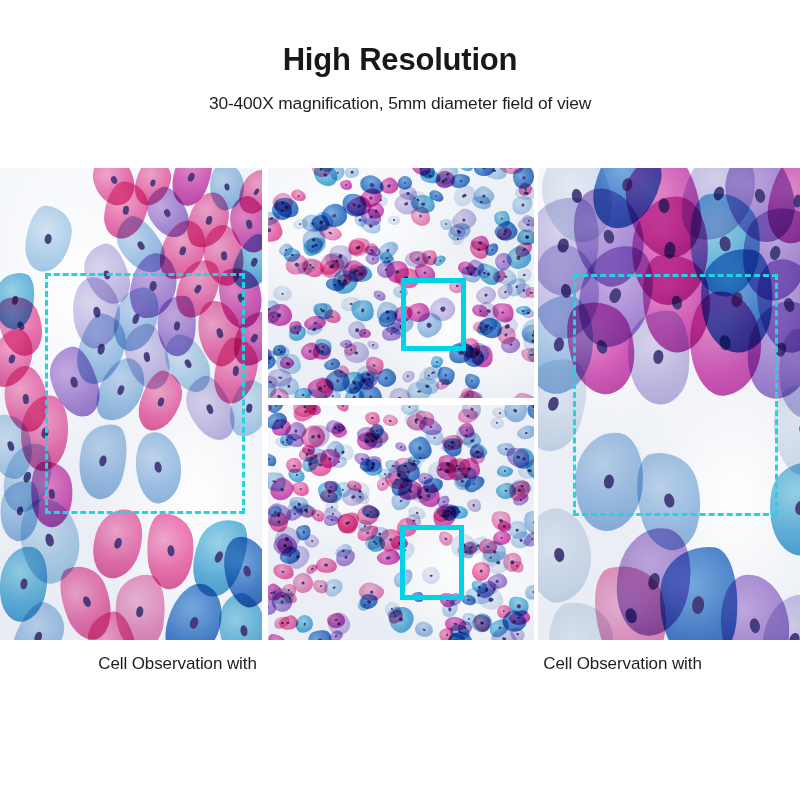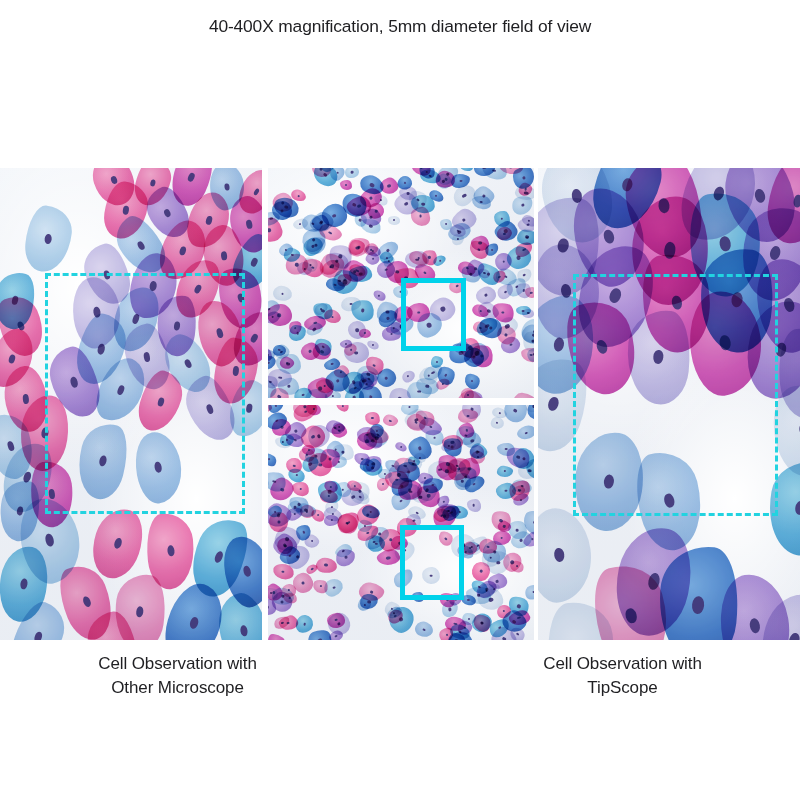--- a/index.html
+++ b/index.html
@@ -143,22 +143,23 @@
     letter-spacing: -0.1px;
   }
   .caption .line { display: block; }
   .caption-left  { left: 0px;   top: 0px; width: 355px; }
   .caption-right { left: 445px; top: 0px; width: 355px; }
 </style>
 </head>
 <body>
 
 <div class="header">
+  <h1 class="title">High Resolution</h1>
   <p class="subtitle">
-    <span class="line">40-400X magnification, 5mm diameter field of view</span>
+    <span class="line">30-400X magnification, 5mm diameter field of view</span>
   </p>
 </div>
 
 <div class="panels">
 
   <div class="panel panel-left">
     <div class="slide"></div>
     <div class="cell-layer">
         <div class="cell c-pink s1" style="left: 36%; top: -3%; width: 15%; height: 11%; transform: rotate(-18deg);"></div>
         <div class="cell c-pink s2" style="left: 52%; top: -2%; width: 13%; height: 10%; transform: rotate(12deg);"></div>
@@ -736,19 +737,17 @@
         <div class="cell c-pale s2" style="left: 4%; top: 92%; width: 25%; height: 20%; transform: rotate(-6deg);"></div>
       </div>
     <div class="sel-dashed" style="left: 13.4%; top: 22.5%; width: 78.2%; height: 51.3%;"></div>
   </div>
 
 </div>
 
 <div class="captions">
   <div class="caption caption-left">
     <span class="line">Cell Observation with</span>
-    <span class="line">Other Microscope</span>
   </div>
   <div class="caption caption-right">
     <span class="line">Cell Observation with</span>
-    <span class="line">TipScope</span>
   </div>
 </div>
 
 </body></html>

